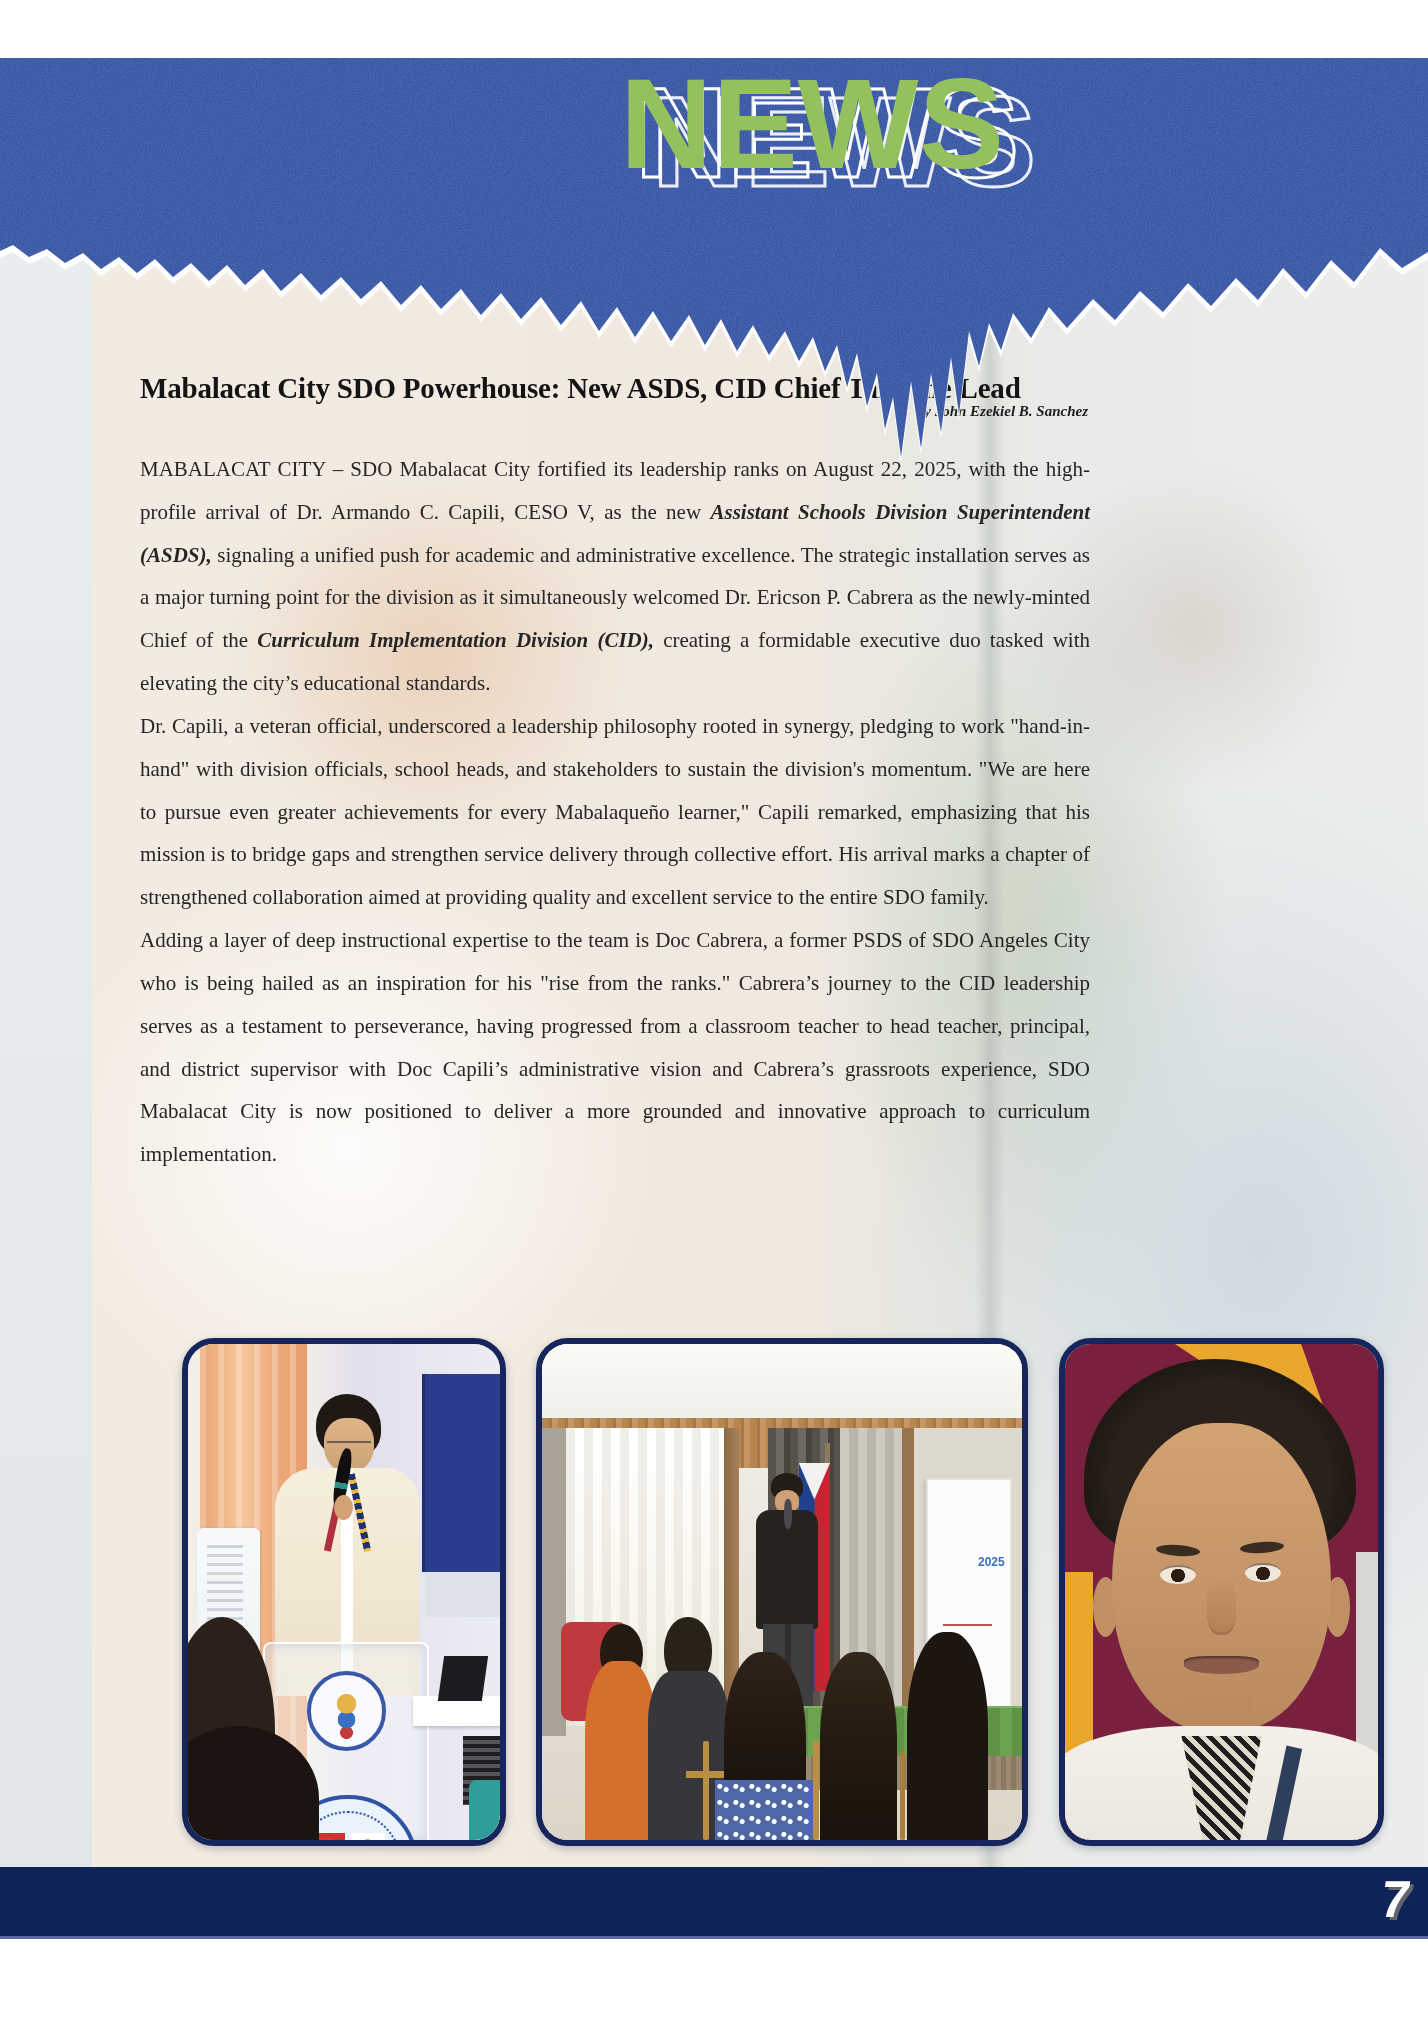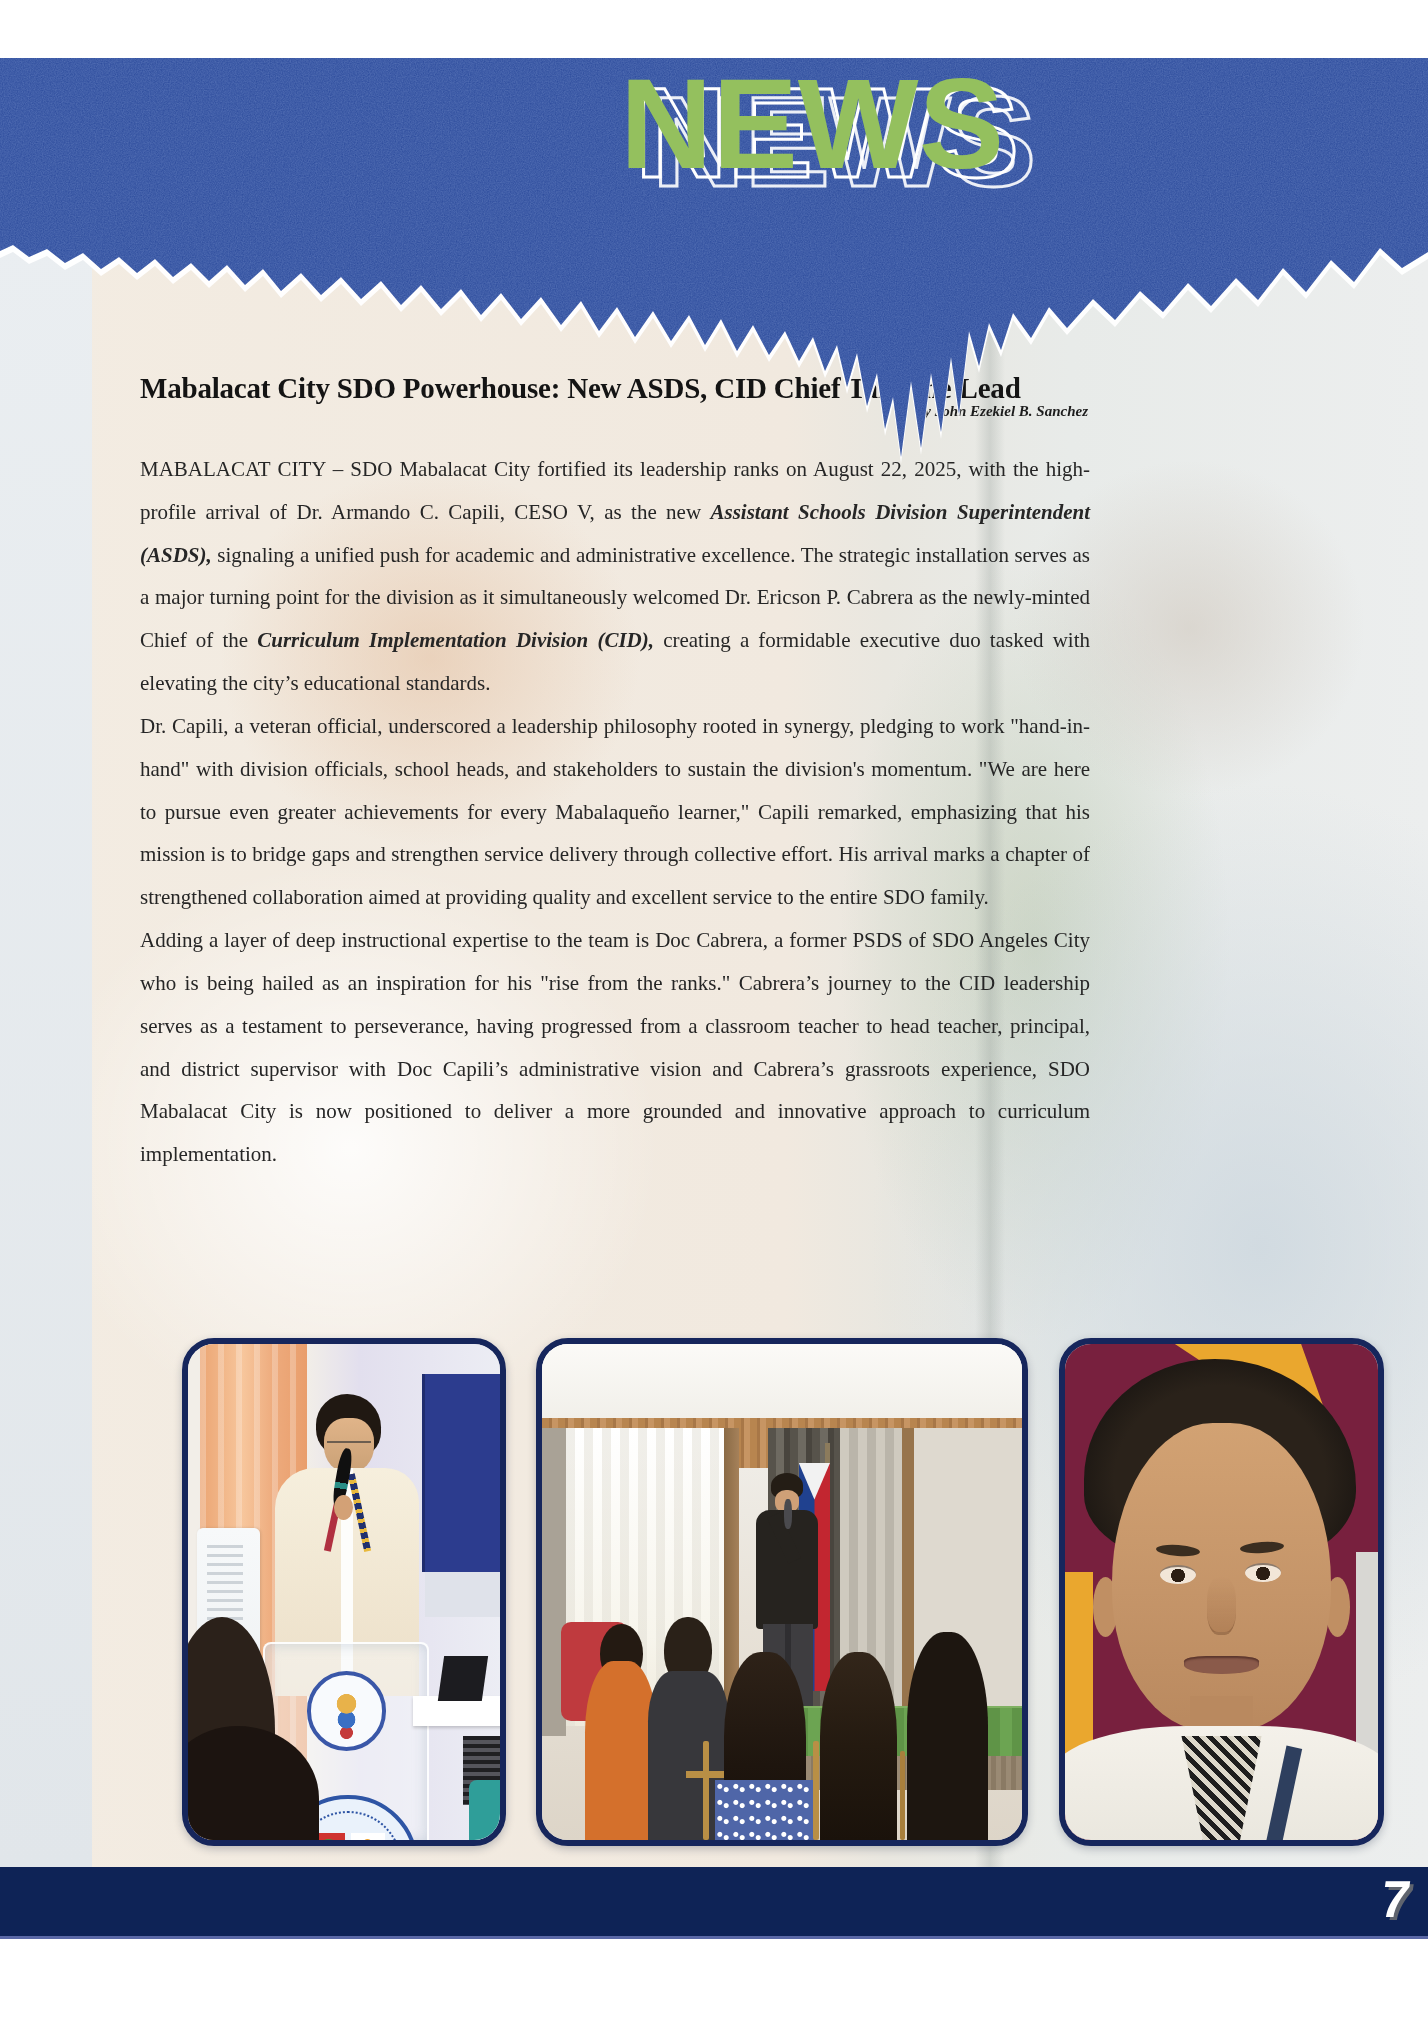--- a/index.html
+++ b/index.html
@@ -288,20 +288,24 @@
     <div class="p2-room"></div>
     <div class="p2-ceiling"></div>
     <div class="p2-slats"></div>
     <div class="p2-window"></div>
     <div class="p2-leftedge"></div>
     <div class="p2-post1"></div>
     <div class="p2-dcurt"></div>
     <div class="p2-mcurt"></div>
     <div class="p2-rwall"></div>
     <div class="p2-post2"></div>
+    <div class="p2-screen">
+      <span class="p2-screen-text">2025</span>
+      <span class="p2-screen-line"></span>
+    </div>
     <div class="p2-pole"></div>
     <div class="p2-flag">
       <div class="tri"></div>
     </div>
     <div class="p2-hair"></div>
     <div class="p2-face"></div>
     <div class="p2-polo"></div>
     <div class="p2-arm"></div>
     <div class="p2-mic"></div>
     <div class="p2-pants"></div>

